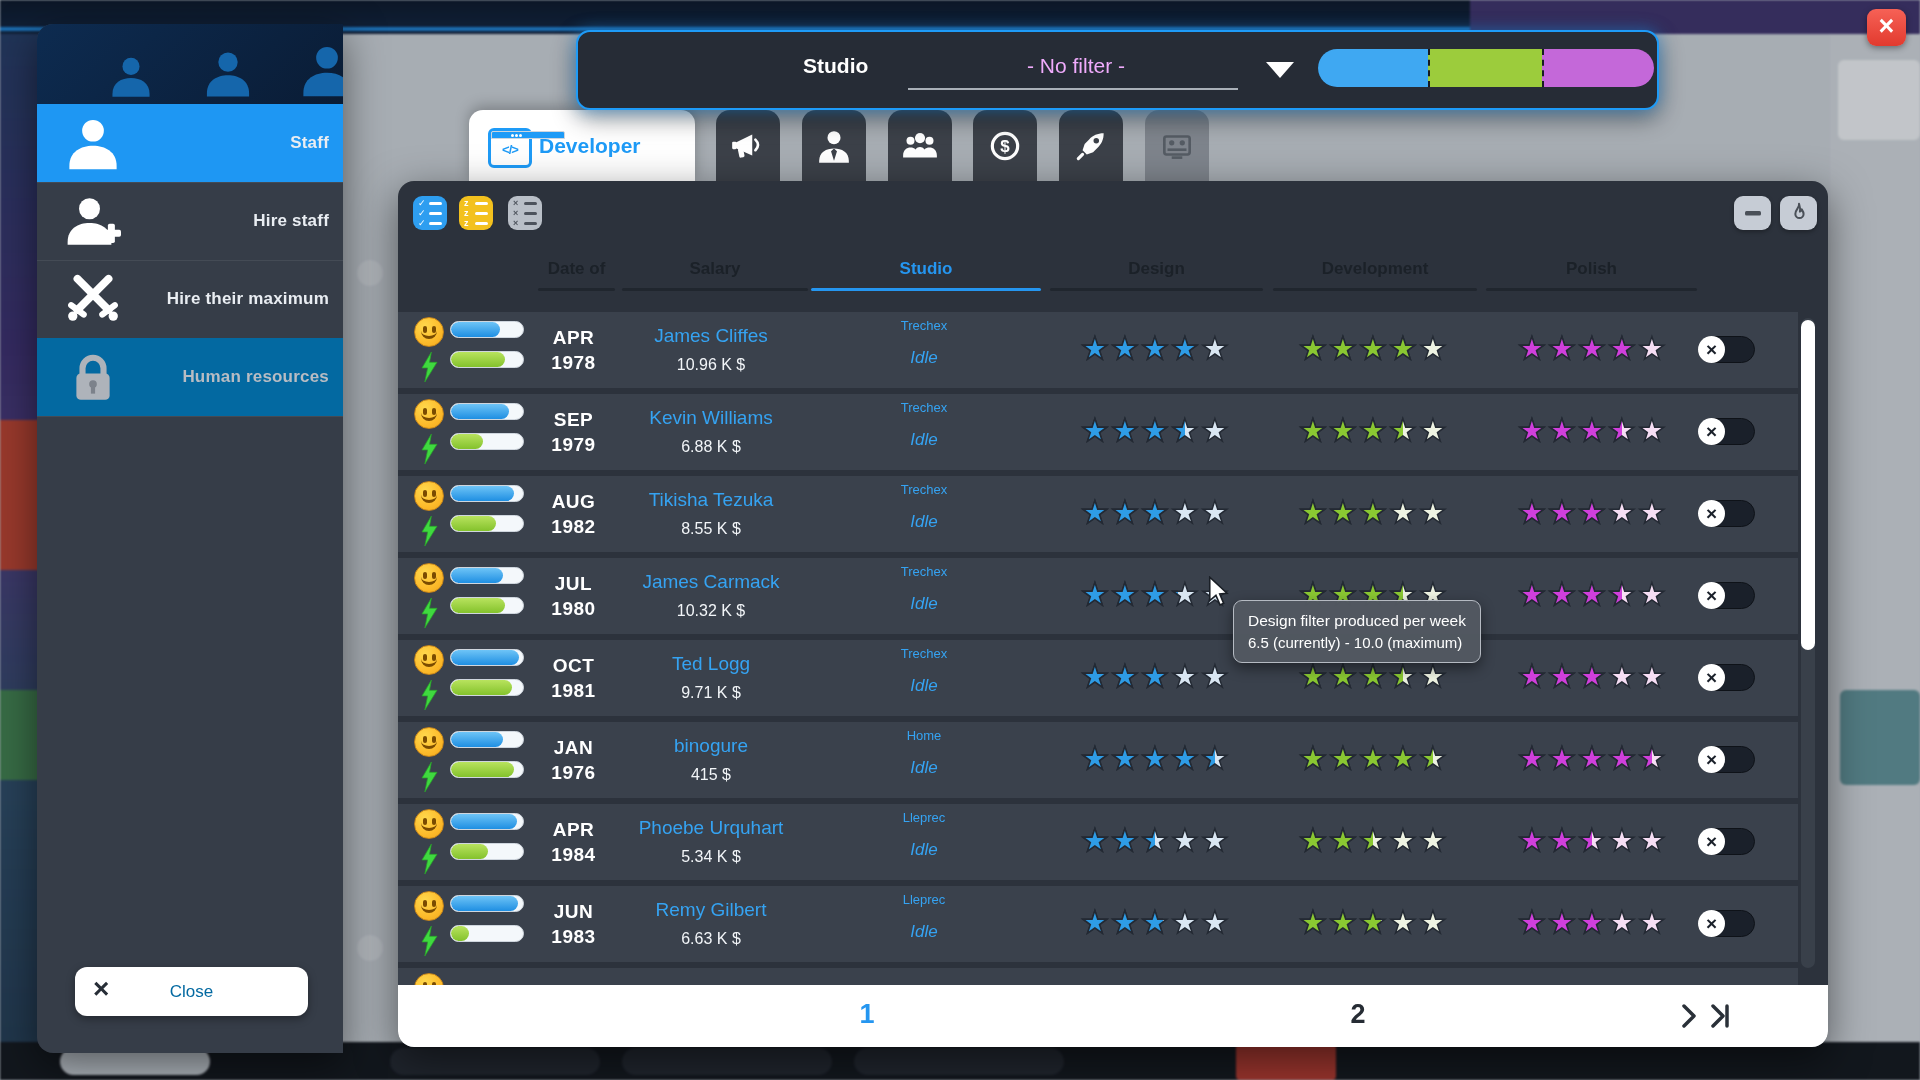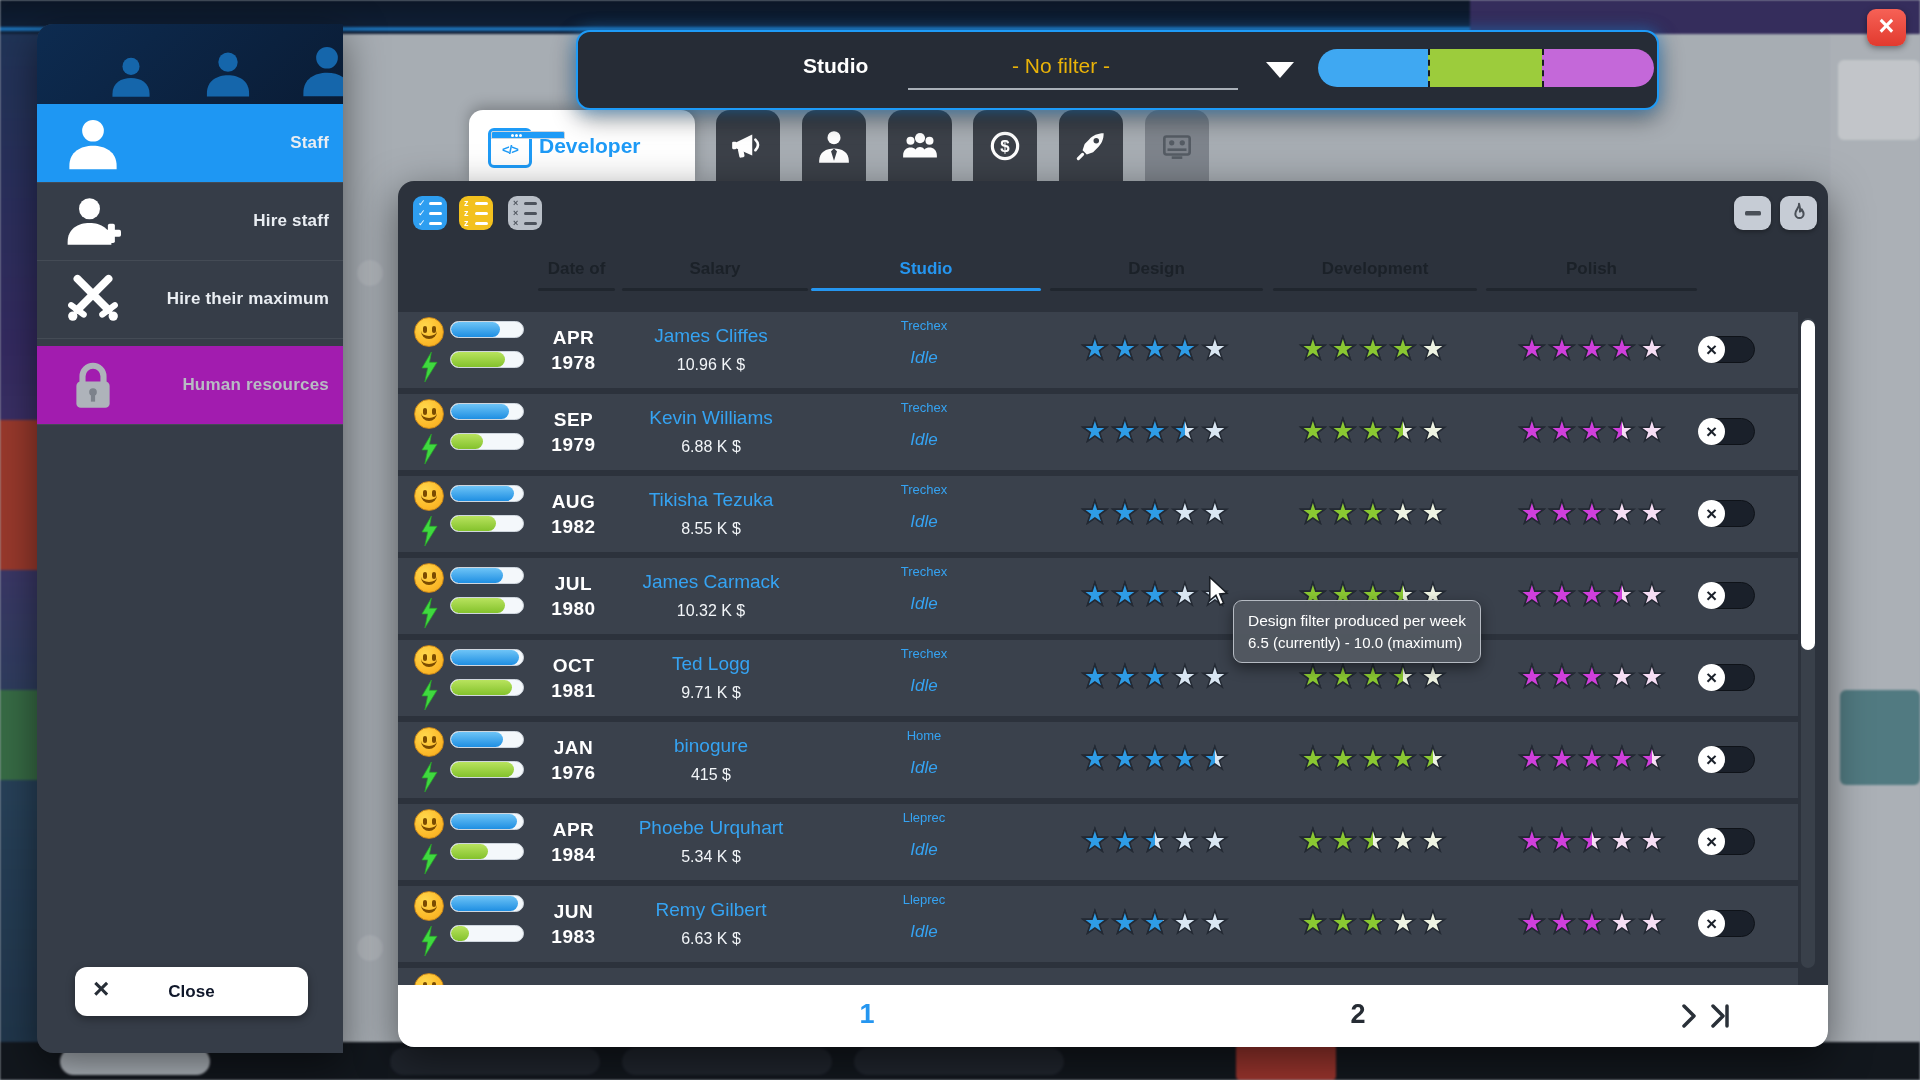--- a/index.html
+++ b/index.html
@@ -31,33 +31,33 @@
   
   #sidebar{left:37px;top:24px;width:306px;height:1029px;z-index:6;background:#363d48;
            border-radius:16px 0 0 16px;box-shadow:0 12px 40px rgba(0,0,0,.5);}
   #sb-header{left:0;top:0;width:306px;height:80px;border-radius:16px 0 0 0;
              background:linear-gradient(135deg,#0d2b50,#0a1c35);overflow:hidden;}
   .sb-head-ico{bottom:6px;fill:#1566ab;}
   .sb-item{left:0;width:306px;height:78px;border-bottom:1px solid #444b55;display:flex;align-items:center;}
   .sb-item .sb-ico{position:absolute;left:28px;width:56px;height:56px;}
   .sb-item .sb-label{position:absolute;right:14px;font-size:17px;font-weight:600;color:#e9edf2;letter-spacing:.2px;}
   .sb-item.active{background:#1e97f3;}
-  .sb-item.disabled{background:#a21caf;margin-top:8px;}
+  .sb-item.disabled{background:#0369a1;}
   .sb-item.disabled .sb-label{color:#b8bcc3;}
   .sb-ico svg{width:100%;height:100%;}
   #close-btn{left:38px;top:943px;width:233px;height:49px;background:#fff;border-radius:12px;
              display:flex;align-items:center;box-shadow:0 3px 8px rgba(0,0,0,.35);}
   #close-btn .x{position:absolute;left:18px;font-size:28px;font-weight:700;color:#272e37;line-height:1;top:8px;}
-  #close-btn .lbl{width:100%;text-align:center;font-size:17px;font-weight:700;color:#0f172a;}
+  #close-btn .lbl{width:100%;text-align:center;font-size:17px;font-weight:400;color:#0369a1;}
 
   
   #filterbar{left:576px;top:30px;width:1079px;height:76px;z-index:7;background:#262c36;
              border:2px solid #1e9bf7;border-radius:14px;box-shadow:0 0 16px rgba(33,150,243,.55),0 8px 24px rgba(0,0,0,.45);}
   #fb-label{left:225px;top:22px;font-size:21px;font-weight:700;color:#fff;}
-  #fb-value{left:318px;top:22px;width:330px;text-align:center;font-size:21px;color:#eab308;}
+  #fb-value{left:333px;top:22px;width:330px;text-align:center;font-size:21px;color:#f0abfc;}
   #fb-underline{left:330px;top:56px;width:330px;height:2px;background:#a9b0b8;}
   #fb-caret{left:688px;top:30px;width:0;height:0;border-left:14px solid transparent;border-right:14px solid transparent;border-top:16px solid #fff;}
   #fb-segbar{left:740px;top:17px;width:336px;height:38px;border-radius:19px;overflow:hidden;display:flex;
              box-shadow:inset 0 0 0 1px #141920;}
   .seg{height:100%;}
   .seg + .seg{border-left:2px dashed #161b22;}
 
   
   #tab-active{left:469px;top:110px;width:226px;height:74px;z-index:5;background:#fff;border-radius:14px 14px 0 0;
               display:flex;align-items:center;box-shadow:0 -4px 14px rgba(0,0,0,.25);}

